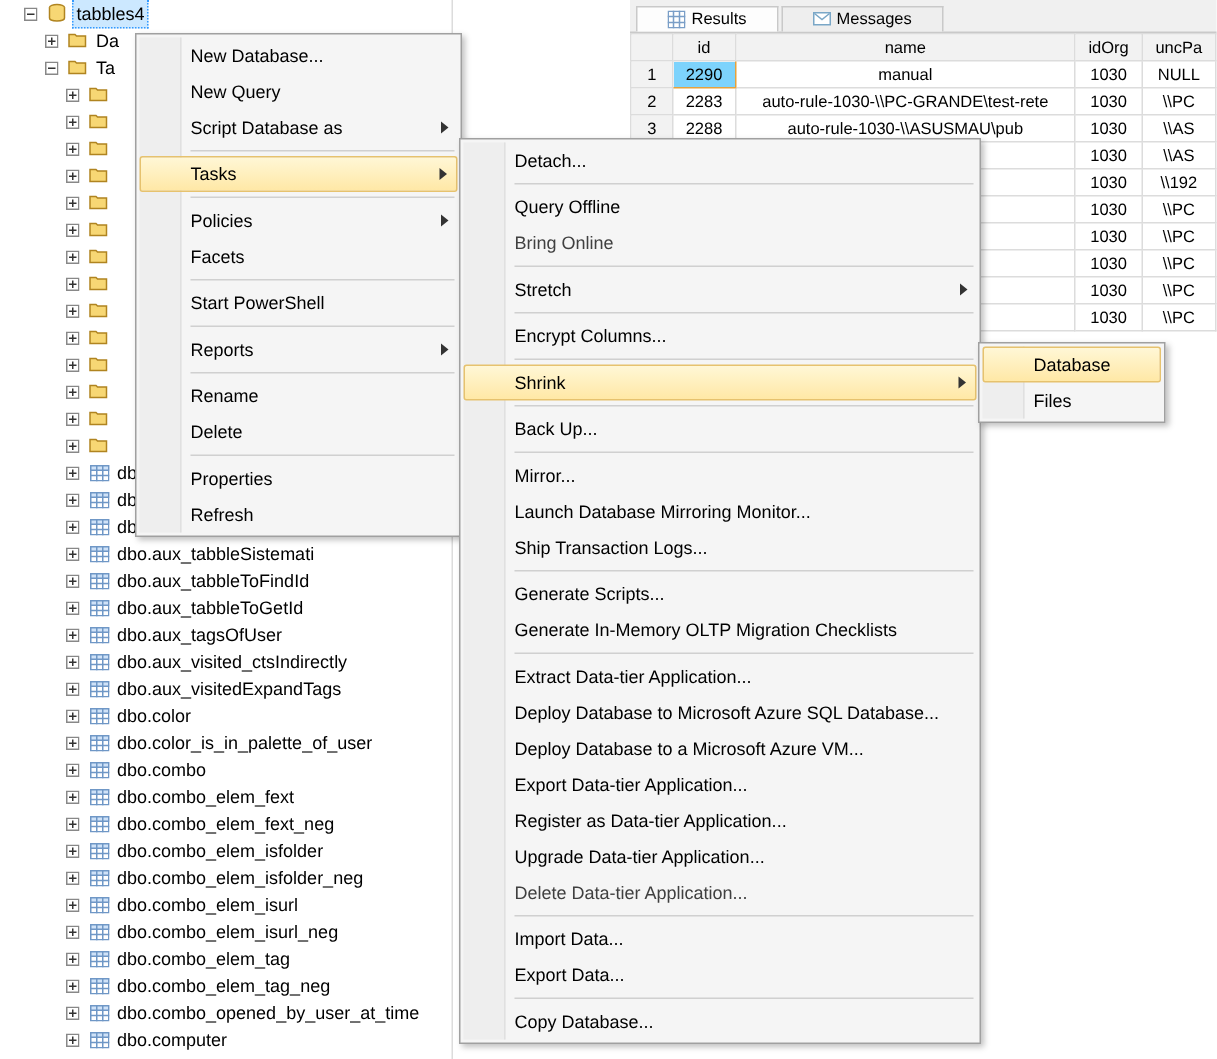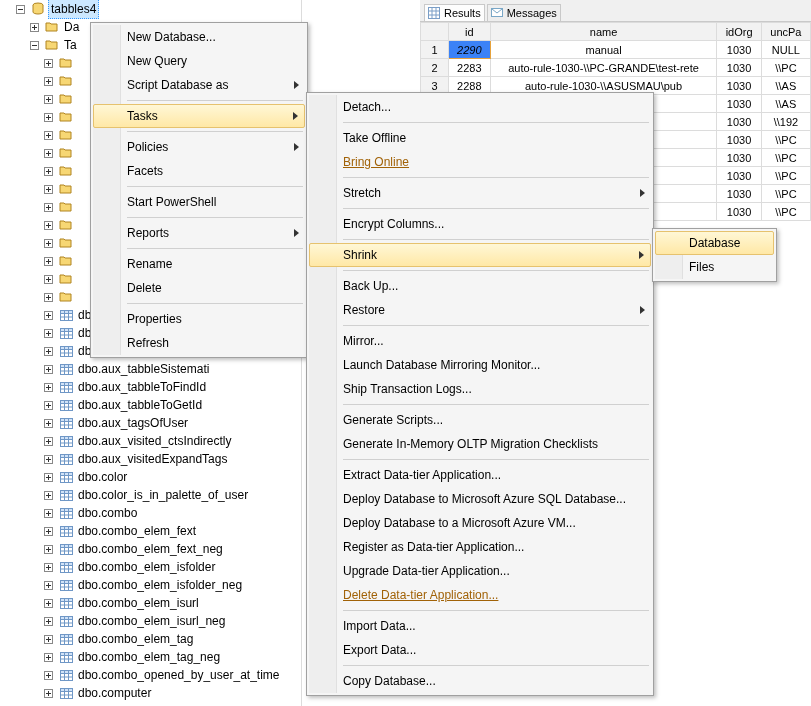--- a/index.html
+++ b/index.html
@@ -58,21 +58,21 @@
     background: #f0f0f0;
     border-bottom: 1px solid #c9c9c9;
     gap: 2px;
     padding-left: 4px;
     align-items: flex-end;
   }
   .result-tab {
     display: flex;
     align-items: center;
     gap: 4px;
-    padding: 2px 3px;
+    padding: 2px 20px;
     border: 1px solid #c9c9c9;
     border-bottom: none;
     background: #fdfdfd;
     font-size: 11px;
   }
   .result-tab.inactive { background: #eee; }
   .grid {
     border-collapse: collapse;
     width: 100%;
     font-size: 11px;
@@ -88,23 +88,22 @@
   .grid th {
     background: #f2f2f2;
     font-weight: normal;
   }
   .grid td.rownum {
     background: #f2f2f2;
     text-align: center;
     width: 28px;
   }
   .grid td.selcell {
-    background: #3b82f6;
+    background: #7dd3fc;
     border: 1.5px solid #e6a23c;
-    font-style: italic;
   }
   
   .menu {
     position: absolute;
     background: #f5f5f5;
     border: 1px solid #a0a0a0;
     box-shadow: 2px 2px 4px rgba(0,0,0,0.25);
     padding: 2px;
     font-size: 12px;
     color: #000;
@@ -123,21 +122,21 @@
     align-items: center;
     height: 24px;
     padding: 0 20px 0 34px;
   }
   .menu-item.highlight {
     background: linear-gradient(#fff7d6, #ffe8a6);
     border: 1px solid #e6c26e;
     border-radius: 2px;
     padding: 0 19px 0 33px;
   }
-  .menu-item.disabled { color: #a16207; text-decoration: underline; }
+  .menu-item.disabled { color: #404040; }
   .menu-sep {
     position: relative;
     height: 1px;
     margin: 3px 2px 3px 34px;
     background: #d0d0d0;
   }
   .submenu-arrow {
     position: absolute;
     right: 6px; top: 50%;
     transform: translateY(-50%);
@@ -1026,21 +1025,21 @@
 </div>
 
 <div class="menu menu2">
   <div class="gutter"></div>
   <div id="menu2-items">
       <div class="menu-item">
         <span>Detach...</span>
       </div>
       <div class="menu-sep"></div>
       <div class="menu-item">
-        <span>Take Offline</span>
+        <span>Query Offline</span>
       </div>
       <div class="menu-item disabled">
         <span>Bring Online</span>
       </div>
       <div class="menu-sep"></div>
       <div class="menu-item">
         <span>Stretch</span>
         <span class="submenu-arrow"></span>
       </div>
       <div class="menu-sep"></div>
@@ -1049,24 +1048,20 @@
       </div>
       <div class="menu-sep"></div>
       <div class="menu-item highlight">
         <span>Shrink</span>
         <span class="submenu-arrow"></span>
       </div>
       <div class="menu-sep"></div>
       <div class="menu-item">
         <span>Back Up...</span>
       </div>
-      <div class="menu-item">
-        <span>Restore</span>
-        <span class="submenu-arrow"></span>
-      </div>
       <div class="menu-sep"></div>
       <div class="menu-item">
         <span>Mirror...</span>
       </div>
       <div class="menu-item">
         <span>Launch Database Mirroring Monitor...</span>
       </div>
       <div class="menu-item">
         <span>Ship Transaction Logs...</span>
       </div>
@@ -1079,20 +1074,23 @@
       </div>
       <div class="menu-sep"></div>
       <div class="menu-item">
         <span>Extract Data-tier Application...</span>
       </div>
       <div class="menu-item">
         <span>Deploy Database to Microsoft Azure SQL Database...</span>
       </div>
       <div class="menu-item">
         <span>Deploy Database to a Microsoft Azure VM...</span>
+      </div>
+      <div class="menu-item">
+        <span>Export Data-tier Application...</span>
       </div>
       <div class="menu-item">
         <span>Register as Data-tier Application...</span>
       </div>
       <div class="menu-item">
         <span>Upgrade Data-tier Application...</span>
       </div>
       <div class="menu-item disabled">
         <span>Delete Data-tier Application...</span>
       </div>

